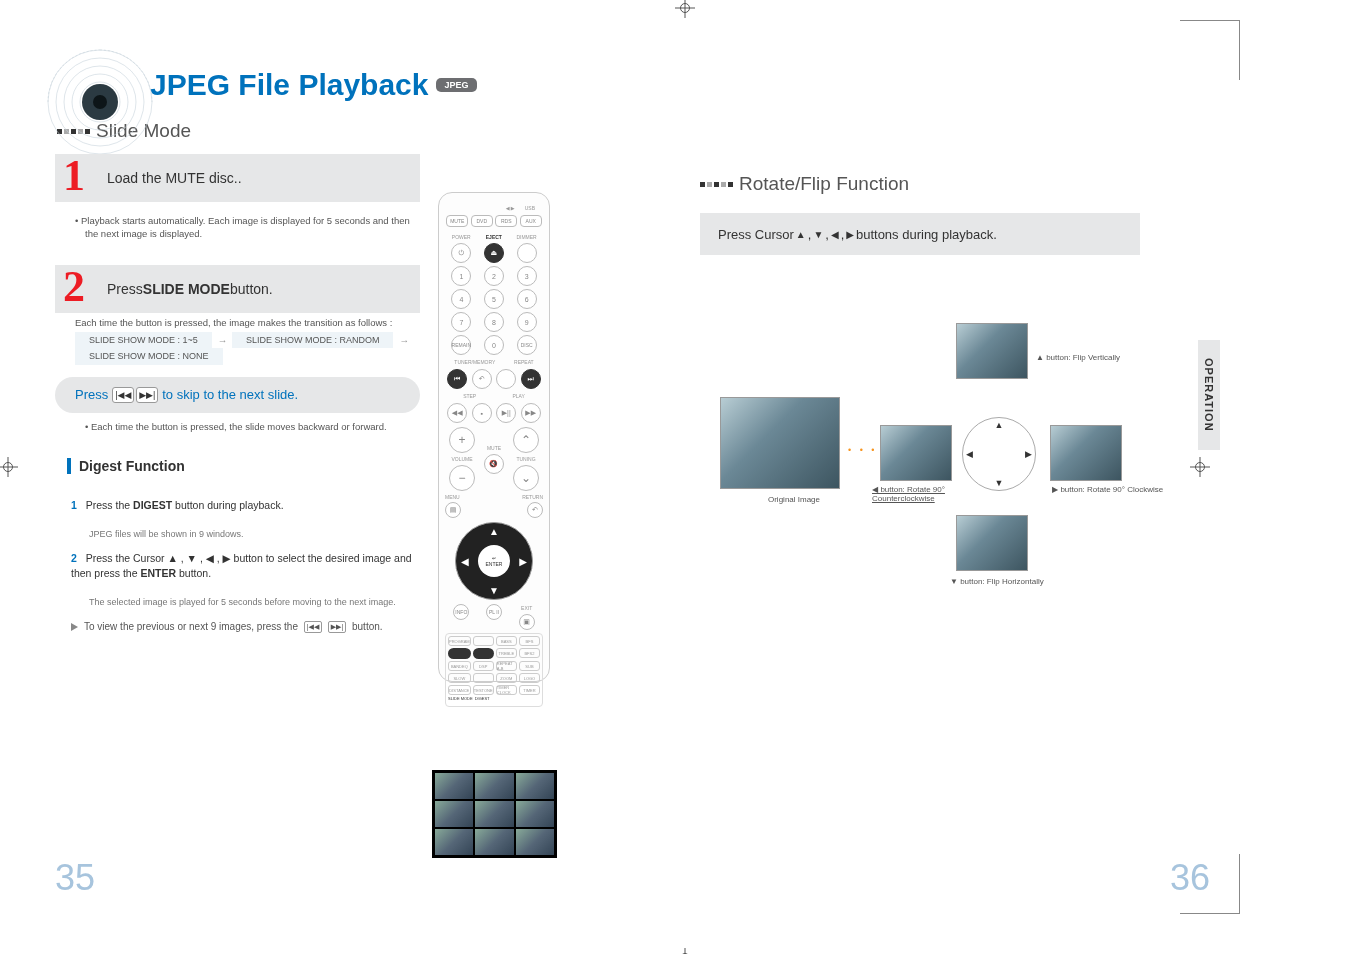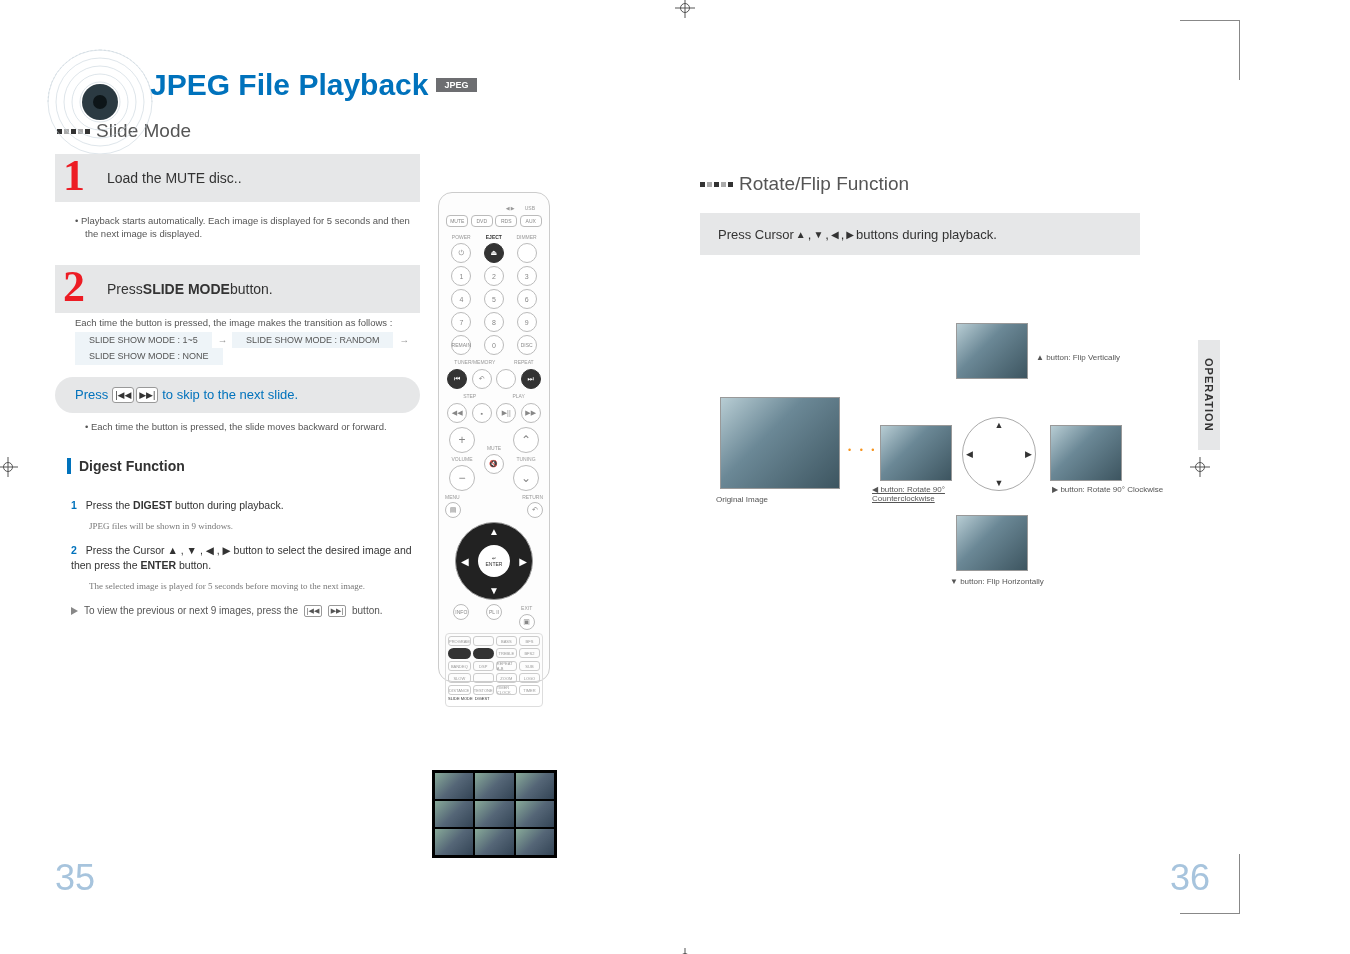--- a/index.html
+++ b/index.html
@@ -20,21 +20,21 @@
 
   
   .page { position: absolute; }
   .left-page { left: 45px; top: 30px; width: 600px; }
   .right-page { left: 700px; top: 155px; width: 460px; }
 
   .swirl { position: absolute; left: -5px; top: 15px; width: 120px; height: 115px; }
 
   .title-row { display: flex; align-items: center; gap: 8px; margin-left: 105px; margin-top: 38px; }
   .title-text { font-size: 30px; color: #0072bc; font-weight: bold; }
-  .jpeg-badge { background: #6d6e71; color: #fff; font-size: 9px; padding: 2px 8px; border-radius: 0; font-weight: bold; }
+  .jpeg-badge { background: #6d6e71; color: #fff; font-size: 9px; padding: 2px 8px; border-radius: 5px; font-weight: bold; }
 
   .intro { margin-left: 105px; margin-top: 10px; font-size: 10px; color: #555; width: 290px; line-height: 1.35; text-align: justify; }
 
   .pix-icon { display: inline-flex; gap: 2px; margin-right: 6px; vertical-align: middle; }
   .pix-icon span { width: 5px; height: 5px; background: #333; }
   .pix-icon span.g { background: #aaa; }
 
   .section-h { font-size: 19px; color: #555; margin-top: 18px; margin-left: 12px; display: flex; align-items: center; }
   .section-h.right { margin-left: 0; }
 
@@ -52,21 +52,21 @@
 
   .transition-line { font-size: 9.5px; color: #555; margin-left: 30px; margin-top: 2px; line-height: 1.6; }
   .mode-chip { background: #eef4f8; padding: 1px 14px; margin-right: 4px; display: inline-block; font-size: 9px; }
   .arrow-sep { margin: 0 2px; color: #999; }
 
   .digest-h { margin-top: 26px; margin-left: 22px; font-size: 14px; font-weight: bold; color: #333; border-left: 4px solid #0072bc; padding-left: 8px; }
 
   .digest-list { margin-top: 24px; margin-left: 26px; width: 350px; }
   .digest-item { font-size: 10.5px; color: #333; margin-bottom: 10px; line-height: 1.4; }
   .digest-item .num { font-weight: bold; color: #0072bc; margin-right: 6px; }
-  .digest-sub { font-size: 9px; color: #777; margin-left: 18px; margin-top: 8px; font-family: Liberation Serif, serif; }
+  .digest-sub { font-size: 9px; color: #777; margin-left: 18px; margin-top: 16px; }
   .note-row { font-size: 10px; color: #555; margin-top: 12px; display: flex; align-items: center; gap: 6px; }
   .note-tri { width: 0; height: 0; border-top: 4px solid transparent; border-bottom: 4px solid transparent; border-left: 7px solid #888; }
   .mini-btn { width: 18px; height: 12px; border: 1px solid #999; border-radius: 2px; display: inline-flex; align-items: center; justify-content: center; font-size: 7px; background: #fff; }
 
   .page-num { position: absolute; font-size: 36px; color: #a7c4dd; font-weight: 300; }
   .pn-left { left: 55px; bottom: 55px; }
   .pn-right { right: 140px; bottom: 55px; }
 
   
   .remote { position: absolute; left: 438px; top: 192px; width: 112px; height: 490px; border: 1px solid #ccc; border-radius: 14px; background: #fdfdfd; padding: 8px 6px; }
@@ -106,21 +106,21 @@
   .rotate-area .p-up { left: 256px; top: 8px; }
   .rotate-area .p-left { left: 180px; top: 110px; }
   .rotate-area .p-right { left: 350px; top: 110px; }
   .rotate-area .p-down { left: 256px; top: 200px; }
   .rotate-area .dots { position: absolute; left: 148px; top: 130px; color: #f7941e; letter-spacing: 3px; font-size: 9px; }
   .rot-label { position: absolute; font-size: 8px; color: #555; width: 120px; }
   .rot-label.up { left: 336px; top: 38px; }
   .rot-label.left { left: 172px; top: 170px; width: 90px; text-decoration: underline; }
   .rot-label.right { left: 350px; top: 170px; }
   .rot-label.down { left: 250px; top: 262px; width: 120px; }
-  .rot-label.orig { left: 16px; top: 180px; }
+  .rot-label.orig { left: 34px; top: 180px; text-align: center; }
 
   .center-disk { position: absolute; left: 262px; top: 102px; width: 74px; height: 74px; border: 1px solid #aaa; border-radius: 50%; background: #fff; }
   .center-disk .arr { position: absolute; font-size: 9px; color: #333; }
   .center-disk .u { left: 50%; top: 2px; transform: translateX(-50%); }
   .center-disk .d { left: 50%; bottom: 2px; transform: translateX(-50%); }
   .center-disk .l { left: 3px; top: 50%; transform: translateY(-50%); }
   .center-disk .r { right: 3px; top: 50%; transform: translateY(-50%); }
 
   .side-tab { position: absolute; right: 130px; top: 340px; width: 22px; height: 110px; background: #e6e7e8; display: flex; align-items: center; justify-content: center; }
   .side-tab span { writing-mode: vertical-rl; font-size: 11px; font-weight: bold; color: #333; letter-spacing: 1px; }

